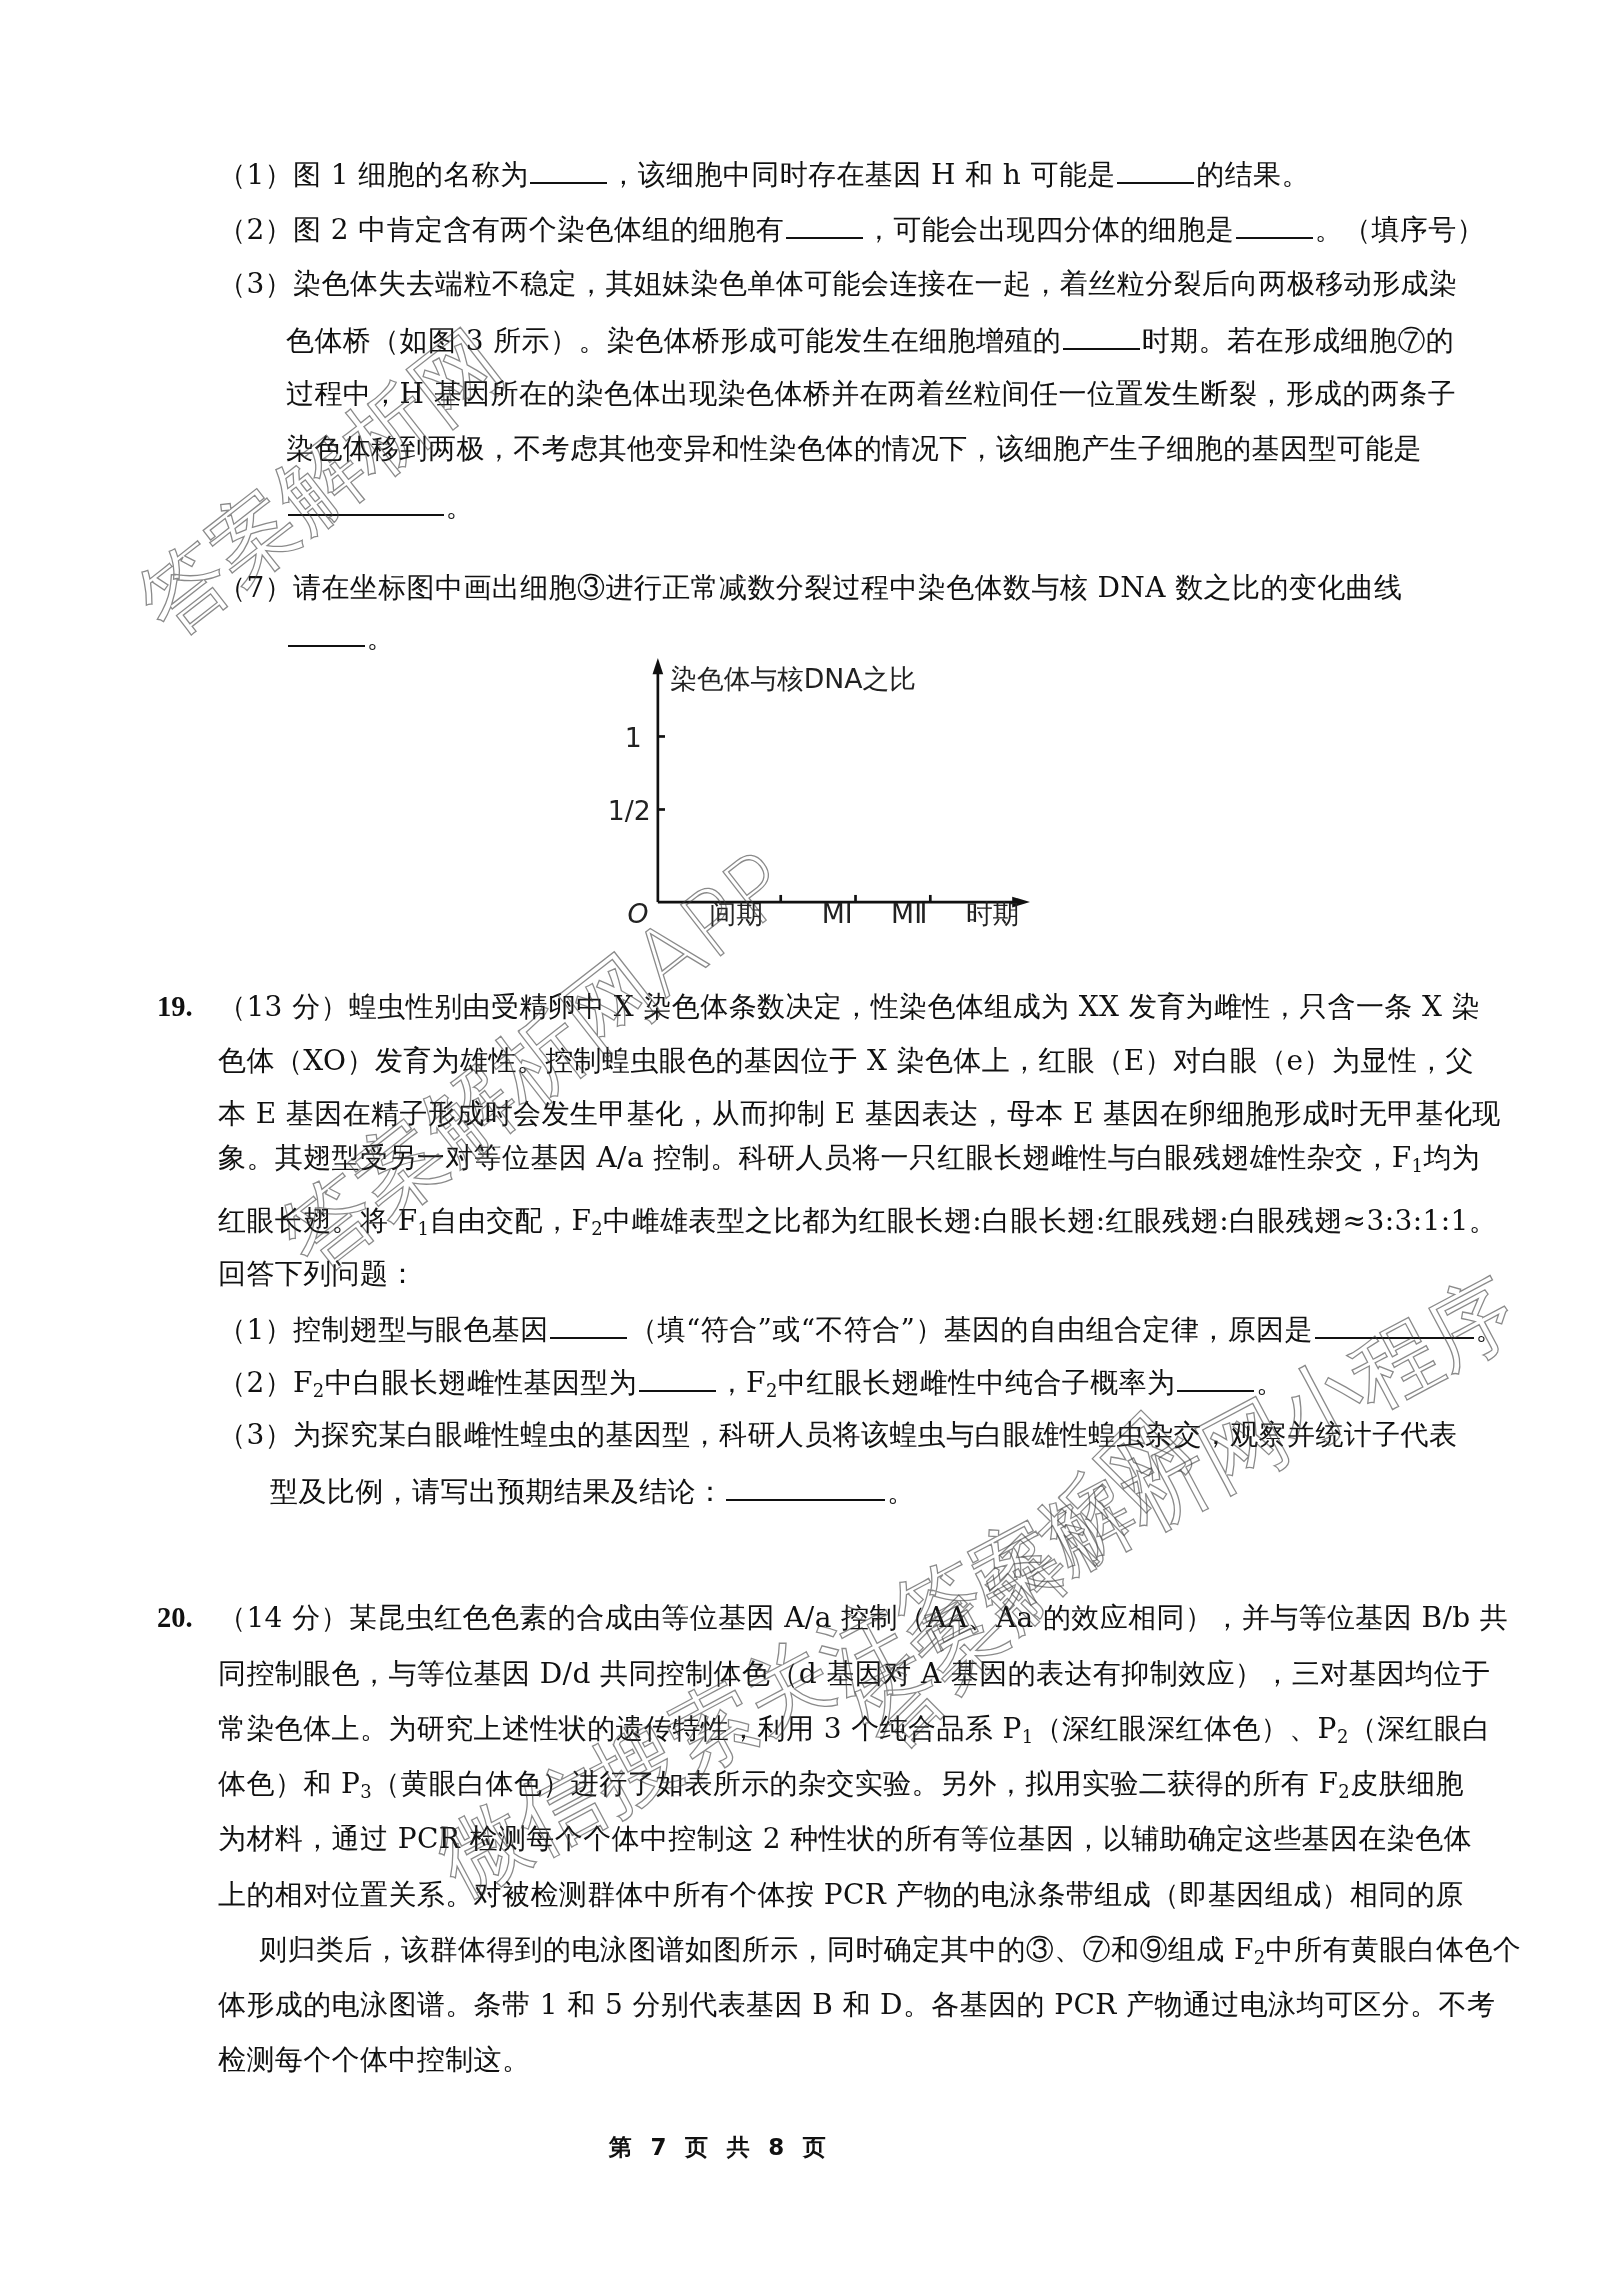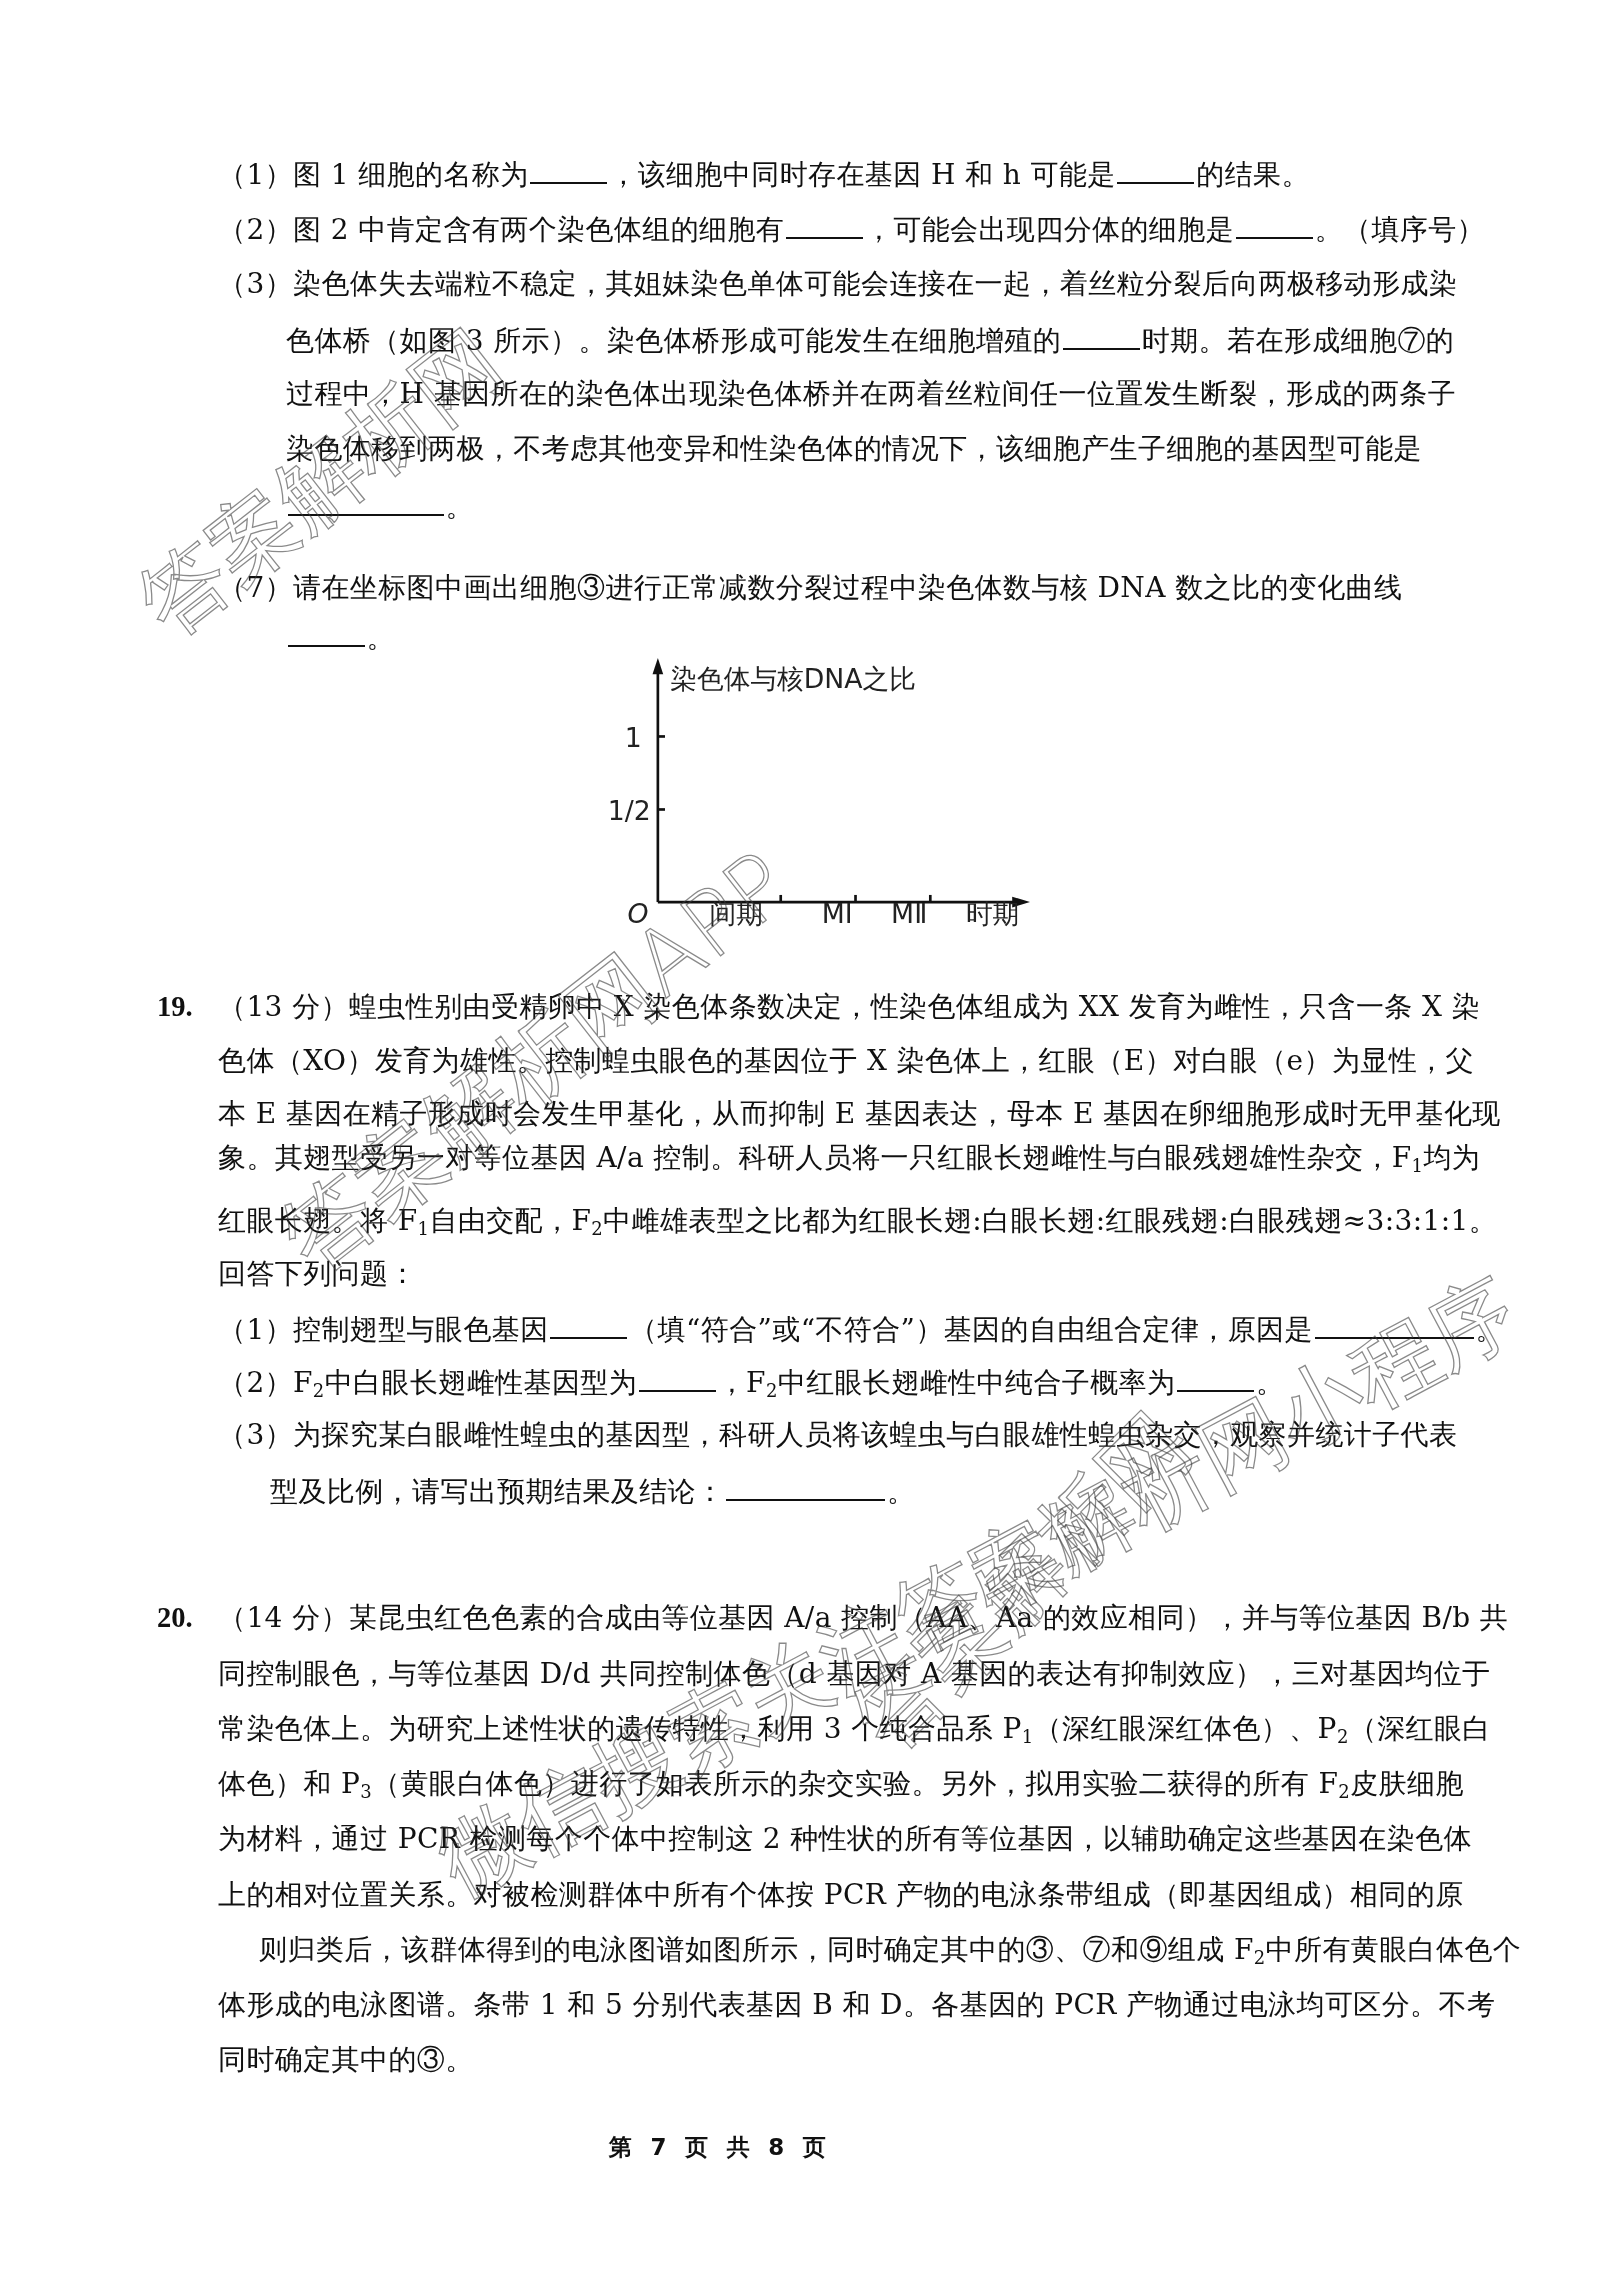--- a/index.html
+++ b/index.html
@@ -87,21 +87,21 @@
 </div>
 <div class="line" style="left:218px;top:1766px;">
   <span>体色）和 P</span><sub>3</sub><span>（黄眼白体色）进行了如表所示的杂交实验。另外，拟用实验二获得的所有 F</span><sub>2</sub><span>皮肤细胞</span>
 </div>
 <div class="line" style="left:218px;top:1821px;">为材料，通过 PCR 检测每个个体中控制这 2 种性状的所有等位基因，以辅助确定这些基因在染色体</div>
 <div class="line" style="left:218px;top:1877px;">上的相对位置关系。对被检测群体中所有个体按 PCR 产物的电泳条带组成（即基因组成）相同的原</div>
 <div class="line" style="left:218px;top:1932px;margin-left:41px;">
   <span>则归类后，该群体得到的电泳图谱如图所示，同时确定其中的③、⑦和⑨组成 F</span><sub>2</sub><span>中所有黄眼白体色个</span>
 </div>
 <div class="line" style="left:218px;top:1987px;">体形成的电泳图谱。条带 1 和 5 分别代表基因 B 和 D。各基因的 PCR 产物通过电泳均可区分。不考</div>
-<div class="line" style="left:218px;top:2042px;">同时确定其中的③。</div>
+<div class="line" style="left:218px;top:2042px;">检测每个个体中控制这。</div>
 
 <div class="footer">第 7 页 共 8 页</div>
 
 <div class="watermark" style="left:116px;top:570px;font-size:86px;transform:rotate(-38deg);transform-origin:left top;">答案解析网</div>
 <div class="watermark" style="left:258px;top:1203px;font-size:89px;transform:rotate(-38deg);transform-origin:left top;">答案解析网APP</div>
 <div class="watermark" style="left:829px;top:1693px;font-size:86px;transform:rotate(-45deg);transform-origin:left top;">答案解析网</div>
 <div class="watermark" style="left:419px;top:1818px;font-size:86px;transform:rotate(-28deg);transform-origin:left top;">微信搜索关注答案解析网小程序</div>
 
 
 </body></html>

